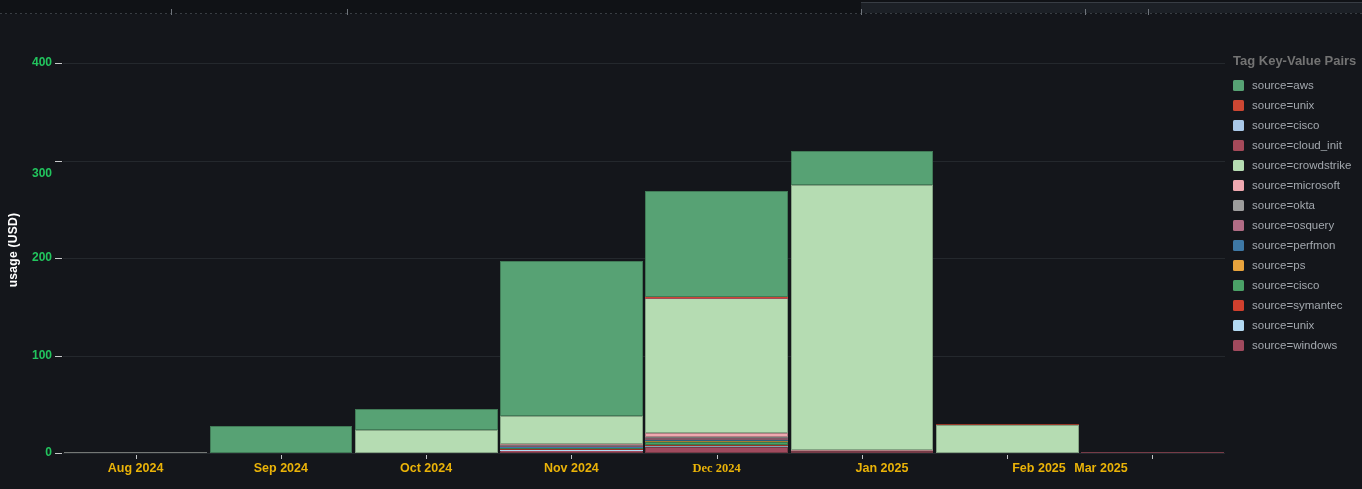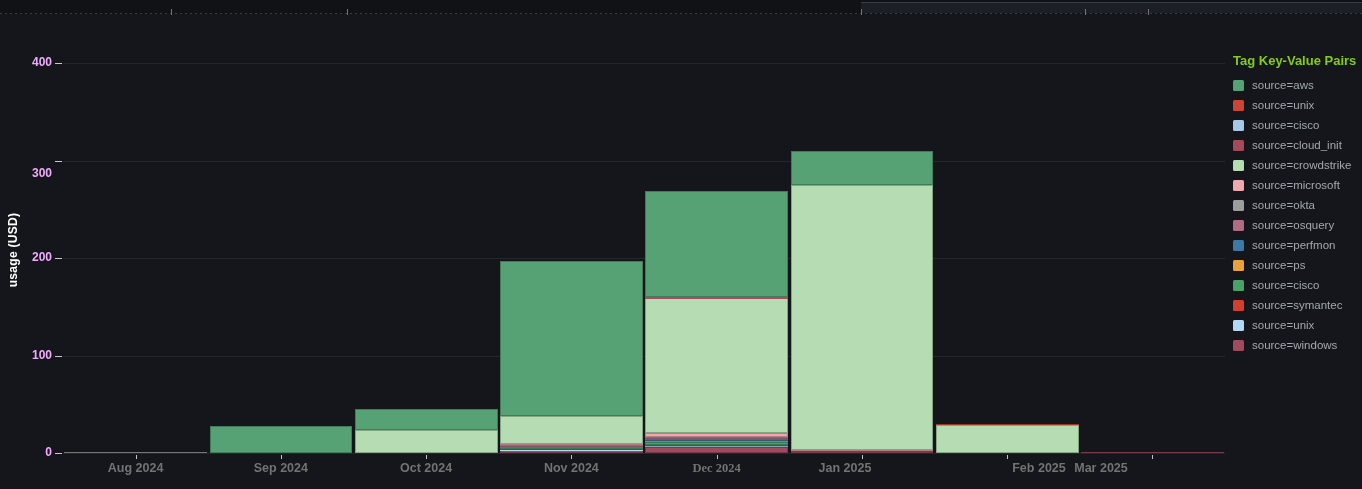--- a/index.html
+++ b/index.html
@@ -15,31 +15,31 @@
                  background:#1c2026; border-top:1px solid #383d44; }
   .strip-dash { position:absolute; left:0; top:13px; width:100%; height:1px;
                 background:repeating-linear-gradient(90deg,#474c52 0 2px,transparent 2px 5px);
                 opacity:.75; }
   .strip-tick { position:absolute; top:9px; width:1px; height:6px; background:#70757c; }
   
   .plot-layer { position:absolute; inset:0; }
   .gridline { position:absolute; height:1px; background:#24282d; }
   .ytick-dash { position:absolute; width:7px; height:1px; background:#c9cacc; }
   .ytick-label { position:absolute; width:40px; text-align:right;
-                 color:#f0abfc; font-size:12px; font-weight:bold; }
+                 color:#22c55e; font-size:12px; font-weight:bold; }
   .xtick-dash { position:absolute; width:1px; height:4px; background:#c2c4c6; }
   .xtick-label { position:absolute; width:120px; text-align:center;
-                 color:#737373; font-size:12.5px; font-weight:bold; }
+                 color:#eab308; font-size:12.5px; font-weight:bold; }
   .y-axis-title { position:absolute; left:-42px; top:243px; width:110px; text-align:center;
                   color:#ffffff; font-size:12px; font-weight:bold; letter-spacing:.3px;
                   transform:rotate(-90deg); transform-origin:center; }
   .bar-seg { position:absolute; box-shadow:inset 0 0 0 1px rgba(10,22,14,.28); }
   
   .legend { position:absolute; left:1233px; top:53px; width:128px; }
-  .legend-title { color:#84cc16; font-size:13px; font-weight:bold; margin-bottom:7px; white-space:nowrap; }
+  .legend-title { color:#737373; font-size:13px; font-weight:bold; margin-bottom:7px; white-space:nowrap; }
   .legend-item { display:flex; align-items:center; height:20px; cursor:pointer; }
   .legend-swatch { width:11px; height:11px; border-radius:1.5px; margin-right:8px; flex:0 0 auto; }
   .legend-label { color:#a3a8ae; font-size:11.5px; white-space:nowrap; }
 </style>
 </head>
 <body>
 
 <div class="screen">
 
   <div class="top-strip">
@@ -107,21 +107,21 @@
       <div class="bar-seg" style="left: 645.25px; width: 142.75px; top: 297.195px; height: 0.6825px; background: rgb(169, 200, 232);"></div>
       <div class="bar-seg" style="left: 645.25px; width: 142.75px; top: 296.512px; height: 0.6825px; background: rgb(204, 71, 51);"></div>
       <div class="bar-seg" style="left: 645.25px; width: 142.75px; top: 191.213px; height: 105.3px; background: rgb(87, 162, 116);"></div>
       <div class="xtick-dash" style="left: 716.625px; top: 455px;"></div>
       <div class="xtick-label" style="left: 656.625px; top: 461px; font-family: Liberation Serif, serif;">Dec 2024</div>
       <div class="bar-seg" style="left: 790.5px; width: 142.75px; top: 450.562px; height: 2.4375px; background: rgb(160, 74, 94);"></div>
       <div class="bar-seg" style="left: 790.5px; width: 142.75px; top: 449.587px; height: 0.975px; background: rgb(239, 168, 176);"></div>
       <div class="bar-seg" style="left: 790.5px; width: 142.75px; top: 185.363px; height: 264.225px; background: rgb(181, 220, 178);"></div>
       <div class="bar-seg" style="left: 790.5px; width: 142.75px; top: 151.238px; height: 34.125px; background: rgb(87, 162, 116);"></div>
       <div class="xtick-dash" style="left: 861.875px; top: 455px;"></div>
-      <div class="xtick-label" style="left: 785px; top: 461px;">Jan 2025</div>
+      <div class="xtick-label" style="left: 822px; top: 461px;">Jan 2025</div>
       <div class="bar-seg" style="left: 935.75px; width: 142.75px; top: 424.725px; height: 28.275px; background: rgb(181, 220, 178);"></div>
       <div class="bar-seg" style="left: 935.75px; width: 142.75px; top: 423.75px; height: 0.975px; background: rgb(204, 71, 51);"></div>
       <div class="xtick-dash" style="left: 1007.12px; top: 455px;"></div>
       <div class="xtick-label" style="left: 979px; top: 461px;">Feb 2025</div>
       <div class="bar-seg" style="left: 1081px; width: 142.75px; top: 451.83px; height: 1.17px; background: rgb(160, 74, 94);"></div>
       <div class="xtick-dash" style="left: 1152.38px; top: 455px;"></div>
       <div class="xtick-label" style="left: 1041px; top: 461px;">Mar 2025</div>
     </div>
 
   <div class="legend" id="legend">

